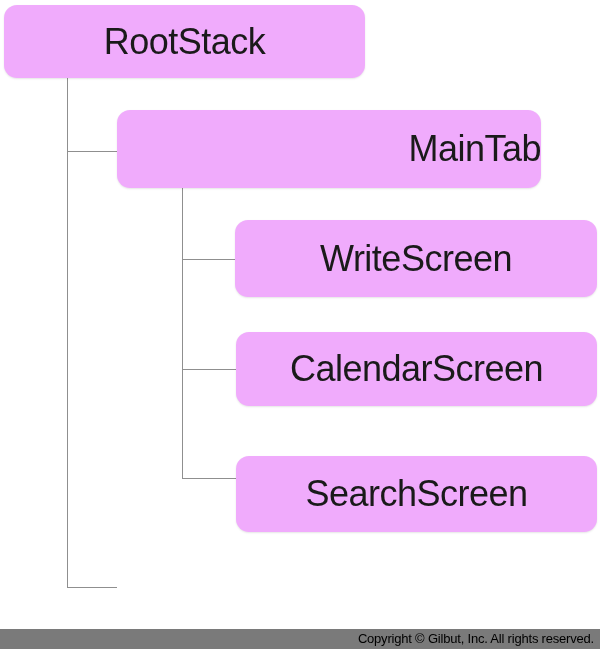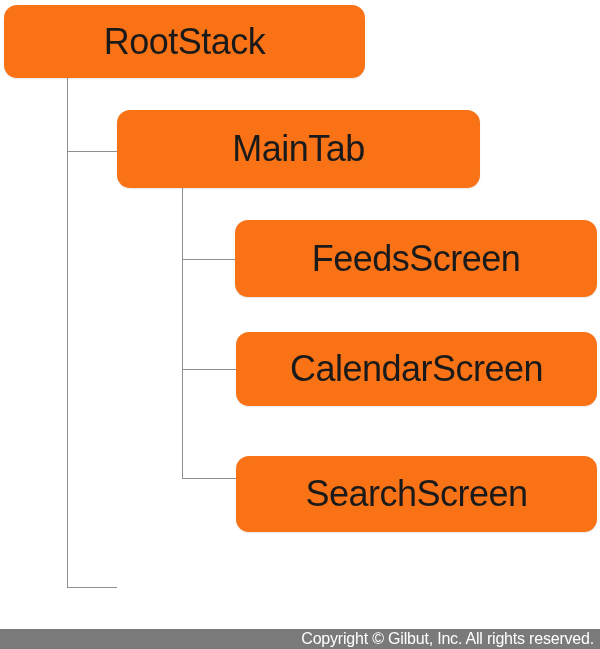--- a/index.html
+++ b/index.html
@@ -10,32 +10,32 @@
   .canvas {
     position: relative;
     width: 600px;
     height: 649px;
     background: #ffffff;
     overflow: hidden;
     font-family: "Liberation Sans", sans-serif;
   }
   .node {
     position: absolute;
-    background: #f97316;
+    background: #f0abfc;
     border-radius: 13px;
     display: flex;
     align-items: center;
     justify-content: center;
     font-size: 36px;
     letter-spacing: -0.5px;
     color: #1a1a1a;
     box-shadow: 0 1px 2px rgba(0,0,0,0.10);
   }
   .node-rootstack      { left: 4px;   top: 5px;   width: 361px; height: 73px; }
-  .node-maintab        { left: 117px; top: 110px; width: 363px; height: 78px; }
+  .node-maintab        { left: 117px; top: 110px; width: 424px; height: 78px; justify-content: flex-end; }
   .node-feedsscreen    { left: 235px; top: 220px; width: 362px; height: 77px; }
   .node-calendarscreen { left: 236px; top: 332px; width: 361px; height: 74px; }
   .node-searchscreen   { left: 236px; top: 456px; width: 361px; height: 76px; }
   .node-writescreen    { left: 117px; top: 550px; width: 363px; height: 77px; }
 
   .connector {
     position: absolute;
     background: #8f8f8f;
   }
   .v-root  { left: 67px;  top: 78px;  width: 1px;  height: 509px; }
@@ -53,22 +53,22 @@
     width: 600px;
     height: 20px;
     background: #7a7a7a;
     display: flex;
     align-items: center;
     justify-content: flex-end;
     box-sizing: border-box;
     padding-right: 6px;
   }
   .footer-bar .copyright-text {
-    color: #ffffff;
-    font-size: 16px;
+    color: #000000;
+    font-size: 13px;
     letter-spacing: -0.2px;
     line-height: 20px;
     white-space: nowrap;
   }
 </style>
 </head>
 <body>
 
 <div class="canvas">
 
@@ -82,21 +82,21 @@
 
   <div class="node node-rootstack">
     <span>RootStack</span>
   </div>
 
   <div class="node node-maintab">
     <span>MainTab</span>
   </div>
 
   <div class="node node-feedsscreen">
-    <span>FeedsScreen</span>
+    <span>WriteScreen</span>
   </div>
 
   <div class="node node-calendarscreen">
     <span>CalendarScreen</span>
   </div>
 
   <div class="node node-searchscreen">
     <span>SearchScreen</span>
   </div>
 

